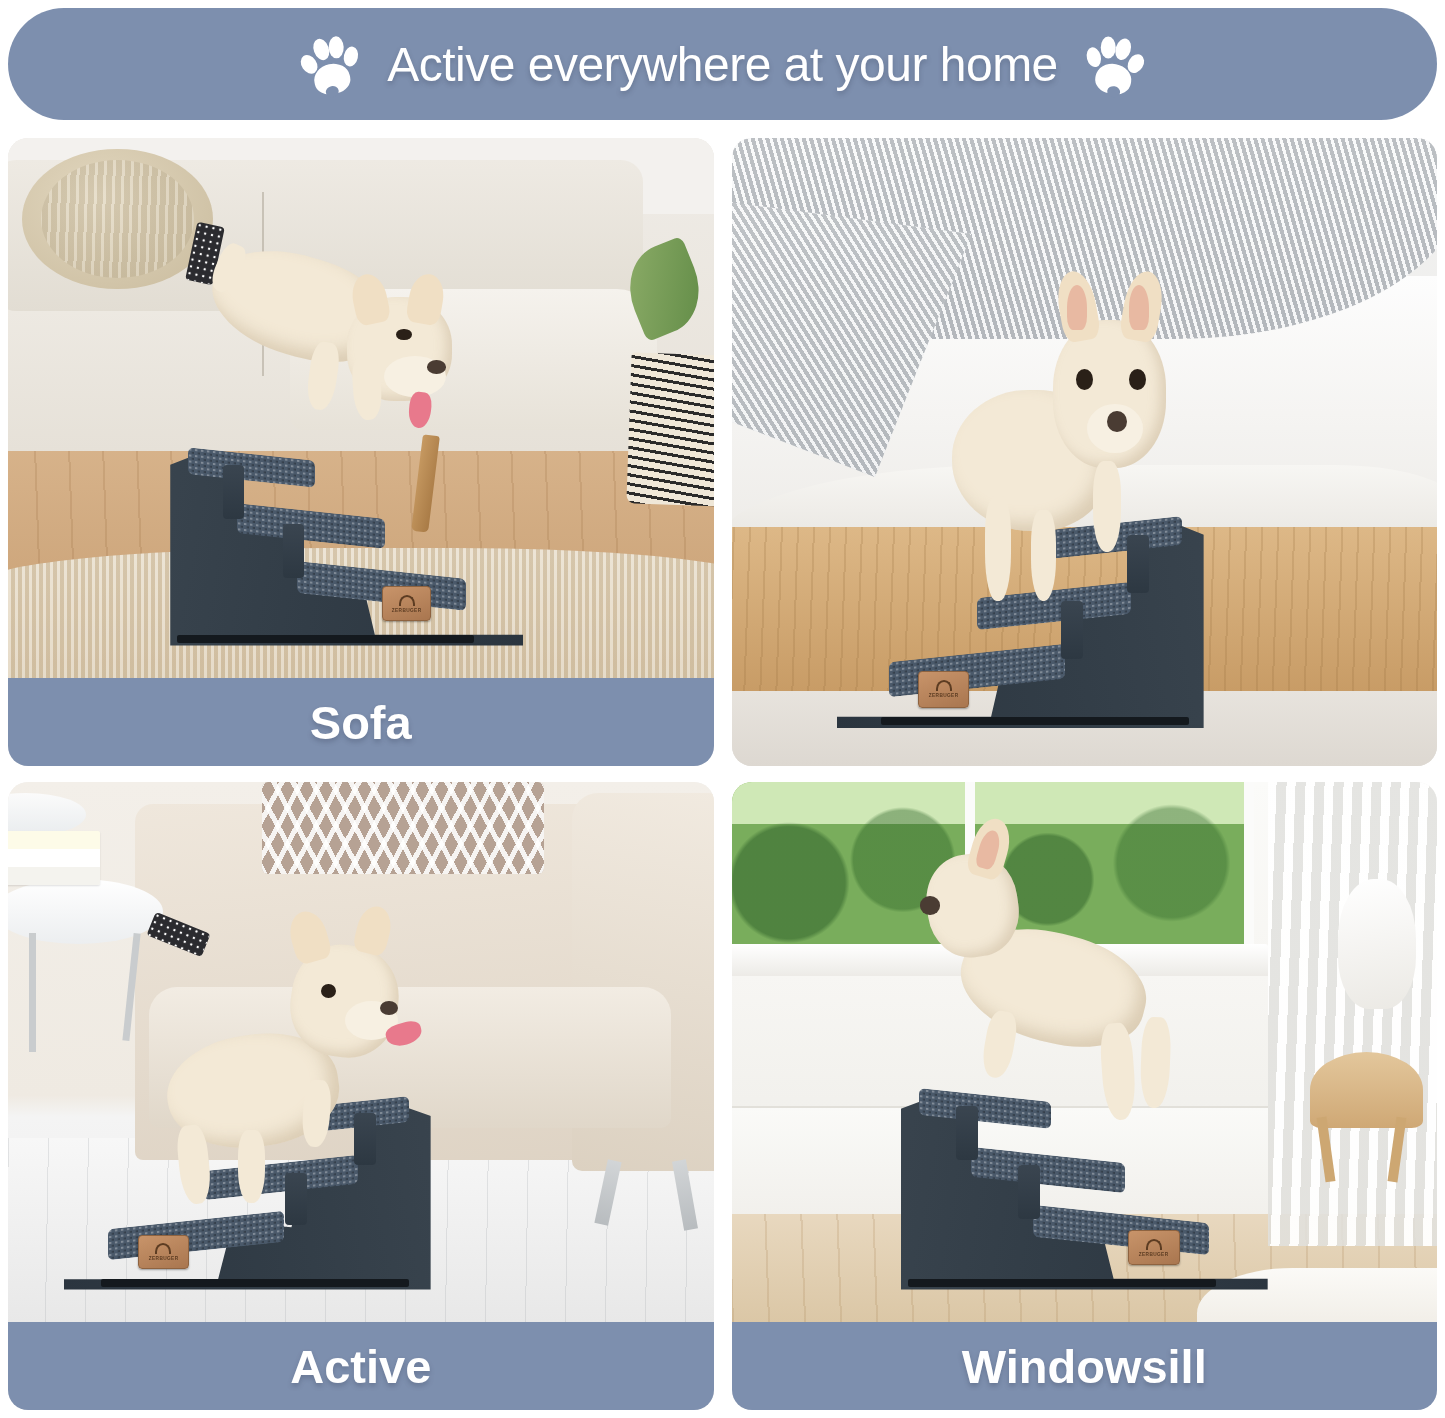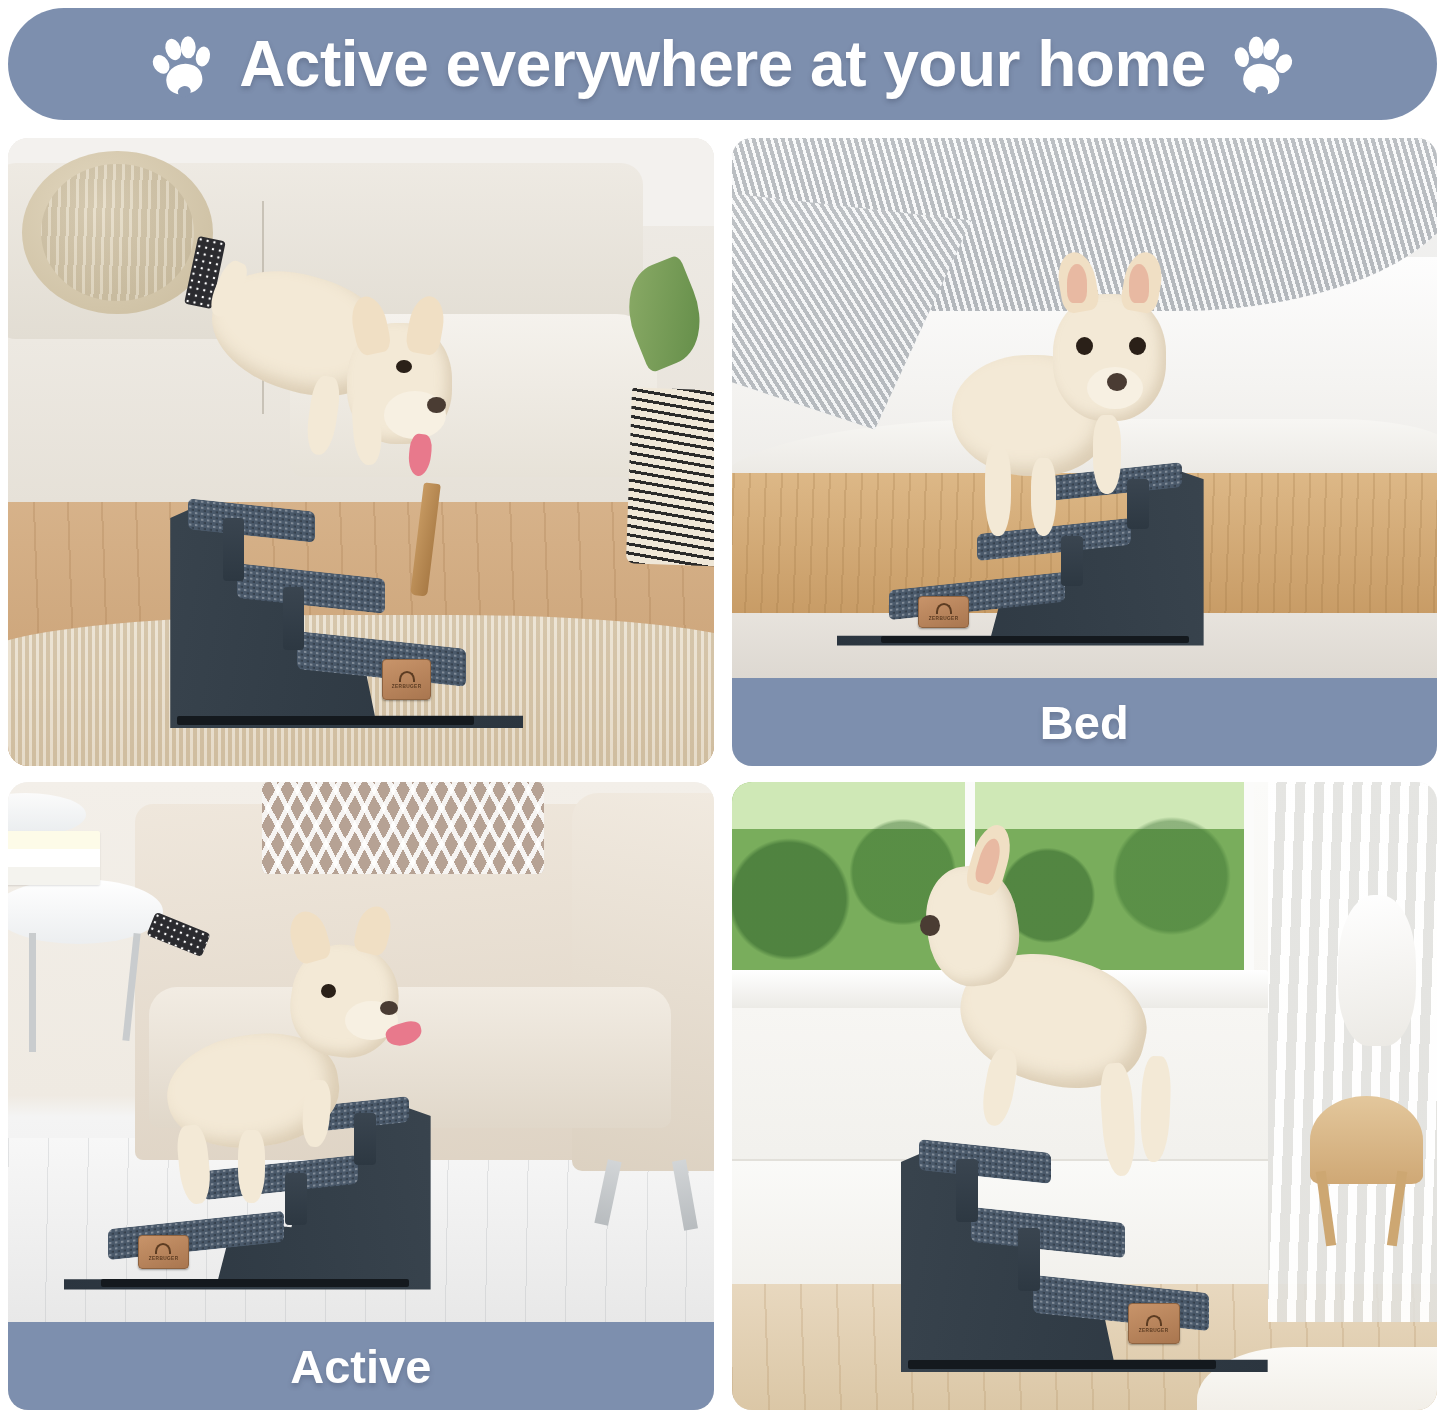--- a/index.html
+++ b/index.html
@@ -8,21 +8,21 @@
 
   .page { position:relative; width:1445px; height:1418px; background:#fff; }
 
   
   .header {
     position:absolute; left:8px; top:8px; width:1429px; height:112px;
     background:#7d8fae; border-radius:58px;
     display:flex; align-items:center; justify-content:center; gap:26px;
   }
   .header-title {
-    color:#fff; font-size:64px; font-weight:bold; letter-spacing:-0.5px;
+    color:#fff; font-size:48px; font-weight:normal; letter-spacing:-0.5px;
     white-space:nowrap; text-shadow:0 3px 5px rgba(60,70,95,.33);
   }
   .paw { width:62px; height:62px; position:relative; flex:0 0 auto; }
   .paw.left  { transform:rotate(-12deg); }
   .paw.right { transform:rotate(10deg) scaleX(-1); }
   .paw i { position:absolute; background:#fff; border-radius:50%; display:block; }
   .paw .t1 { width:15px; height:20px; left:3px;  top:17px; transform:rotate(-22deg); }
   .paw .t2 { width:15px; height:22px; left:18px; top:4px;  transform:rotate(-8deg); }
   .paw .t3 { width:15px; height:22px; left:33px; top:5px;  transform:rotate(10deg); }
   .paw .t4 { width:14px; height:20px; left:46px; top:18px; transform:rotate(24deg); }
@@ -366,20 +366,23 @@
           <div class="part eye" style="left:66%;top:46%;width:5%;height:5%;"></div>
           <div class="part tongue" style="left:70%;top:74%;width:7%;height:16%;transform:rotate(6deg);"></div>
           <div class="collar" style="left:48%;top:46%;width:9%;height:26%;transform:rotate(12deg);">
             <div class="collar-dots"></div>
           </div>
           <div class="part leg" style="left:8%;top:8%;width:8%;height:22%;transform:rotate(24deg);"></div>
           <div class="part leg" style="left:38%;top:52%;width:9%;height:30%;transform:rotate(8deg);"></div>
           <div class="part leg" style="left:52%;top:58%;width:9%;height:28%;transform:rotate(-4deg);"></div>
         </div>
       </div>
+      <div class="caption">
+        <span>Sofa</span>
+      </div>
     </div>
 
     <div class="card">
       <div class="photo">
         <div class="layer bed-bg"></div>
         <div class="layer bed-floor"></div>
         <div class="layer bed-mattress"></div>
         <div class="layer bed-sheetfold"></div>
         <div class="layer bed-frame"></div>
         <div class="layer knit-blanket"></div>
@@ -407,23 +410,20 @@
           <div class="part ear-in" style="left:49%;top:6%;width:7%;height:13%;"></div>
           <div class="part ear-in" style="left:71%;top:6%;width:7%;height:13%;"></div>
           <div class="part eye" style="left:52%;top:30%;width:6%;height:6%;"></div>
           <div class="part eye" style="left:71%;top:30%;width:6%;height:6%;"></div>
           <div class="part muzzle" style="left:56%;top:40%;width:20%;height:14%;"></div>
           <div class="part nose" style="left:63%;top:42%;width:7%;height:6%;"></div>
           <div class="part leg" style="left:20%;top:66%;width:9%;height:30%;"></div>
           <div class="part leg" style="left:36%;top:70%;width:9%;height:26%;"></div>
           <div class="part leg" style="left:58%;top:56%;width:10%;height:26%;"></div>
         </div>
-      </div>
-      <div class="caption">
-        <span>Bed</span>
       </div>
     </div>
 
     <div class="card">
       <div class="photo">
         <div class="layer chair-bg"></div>
         <div class="layer white-floor"></div>
         <div class="layer chair-body"></div>
         <div class="layer chair-arm-r"></div>
         <div class="layer chair-seat"></div>
@@ -507,16 +507,19 @@
           <div class="part body" style="left:18%;top:32%;width:58%;height:36%;transform:rotate(14deg);"></div>
           <div class="part head" style="left:8%;top:6%;width:28%;height:34%;transform:rotate(-8deg);"></div>
           <div class="part ear" style="left:22%;top:-6%;width:11%;height:20%;transform:rotate(16deg);"></div>
           <div class="part ear-in" style="left:24%;top:-2%;width:6%;height:13%;transform:rotate(16deg);"></div>
           <div class="part nose" style="left:6%;top:20%;width:6%;height:6%;"></div>
           <div class="part leg" style="left:26%;top:58%;width:9%;height:22%;transform:rotate(10deg);"></div>
           <div class="part leg" style="left:62%;top:62%;width:10%;height:32%;transform:rotate(-4deg);"></div>
           <div class="part leg" style="left:74%;top:60%;width:9%;height:30%;transform:rotate(2deg);"></div>
         </div>
       </div>
+      <div class="caption">
+        <span>Windowsill</span>
+      </div>
     </div>
 
   </div>
 </div>
 
 </body></html>

